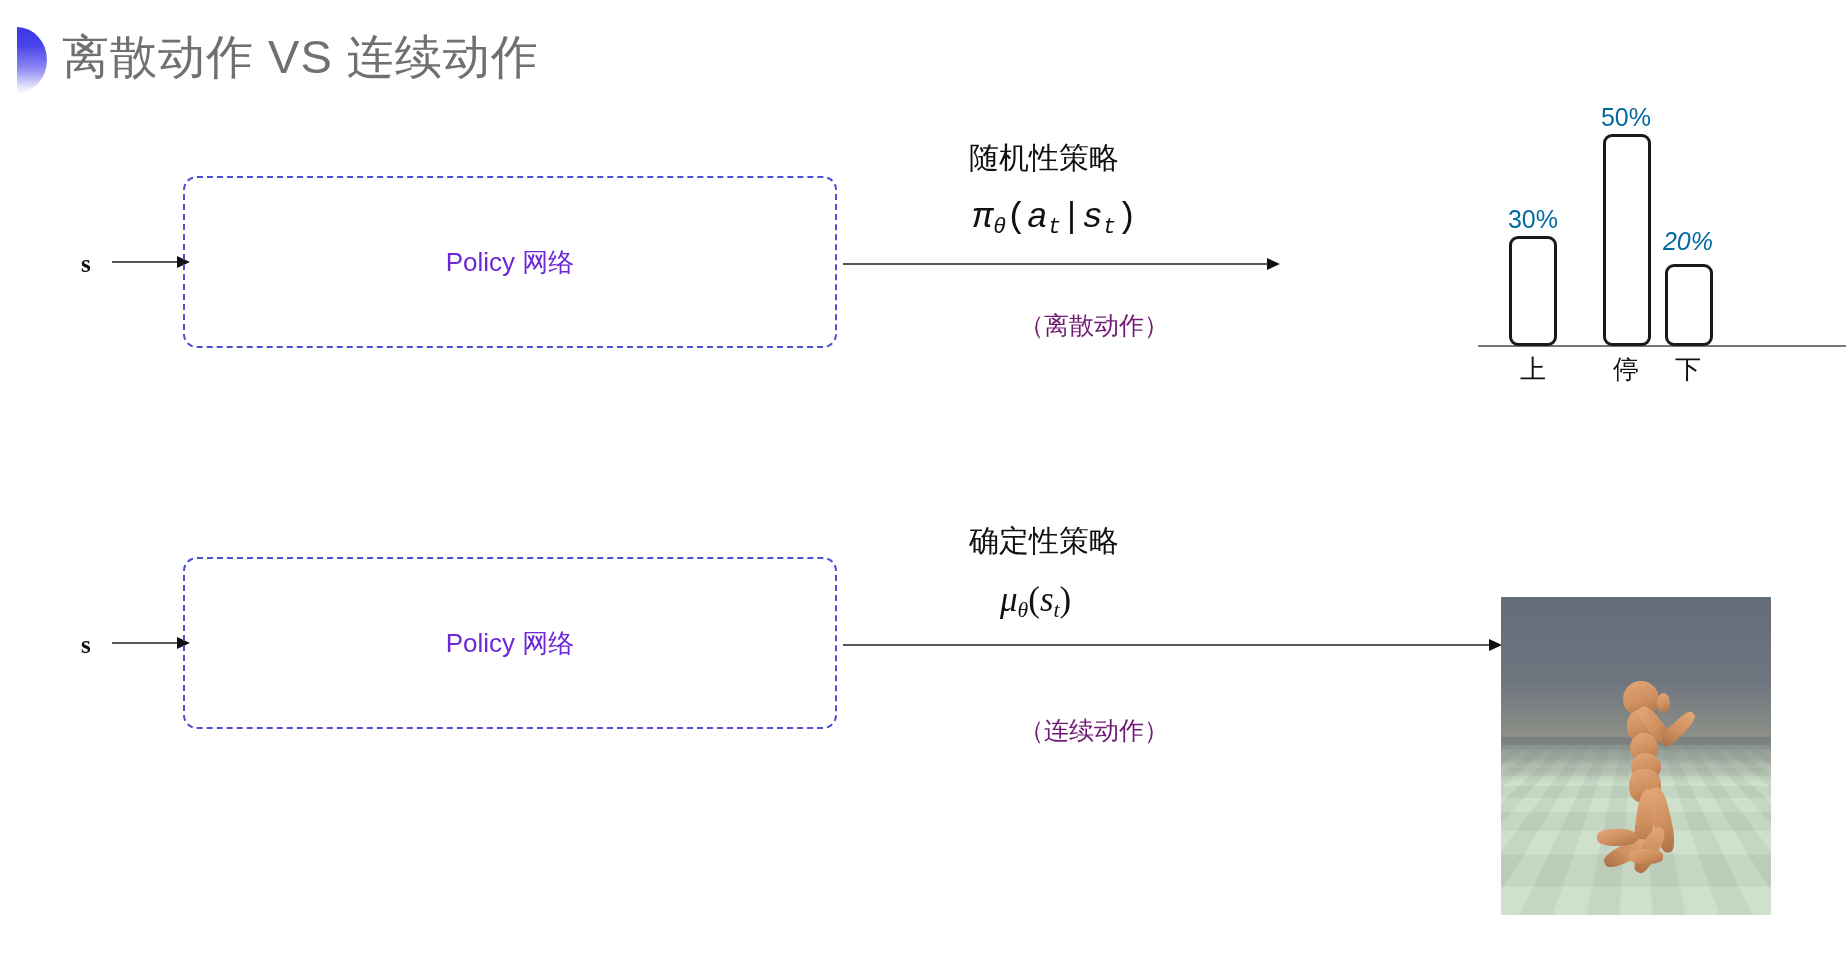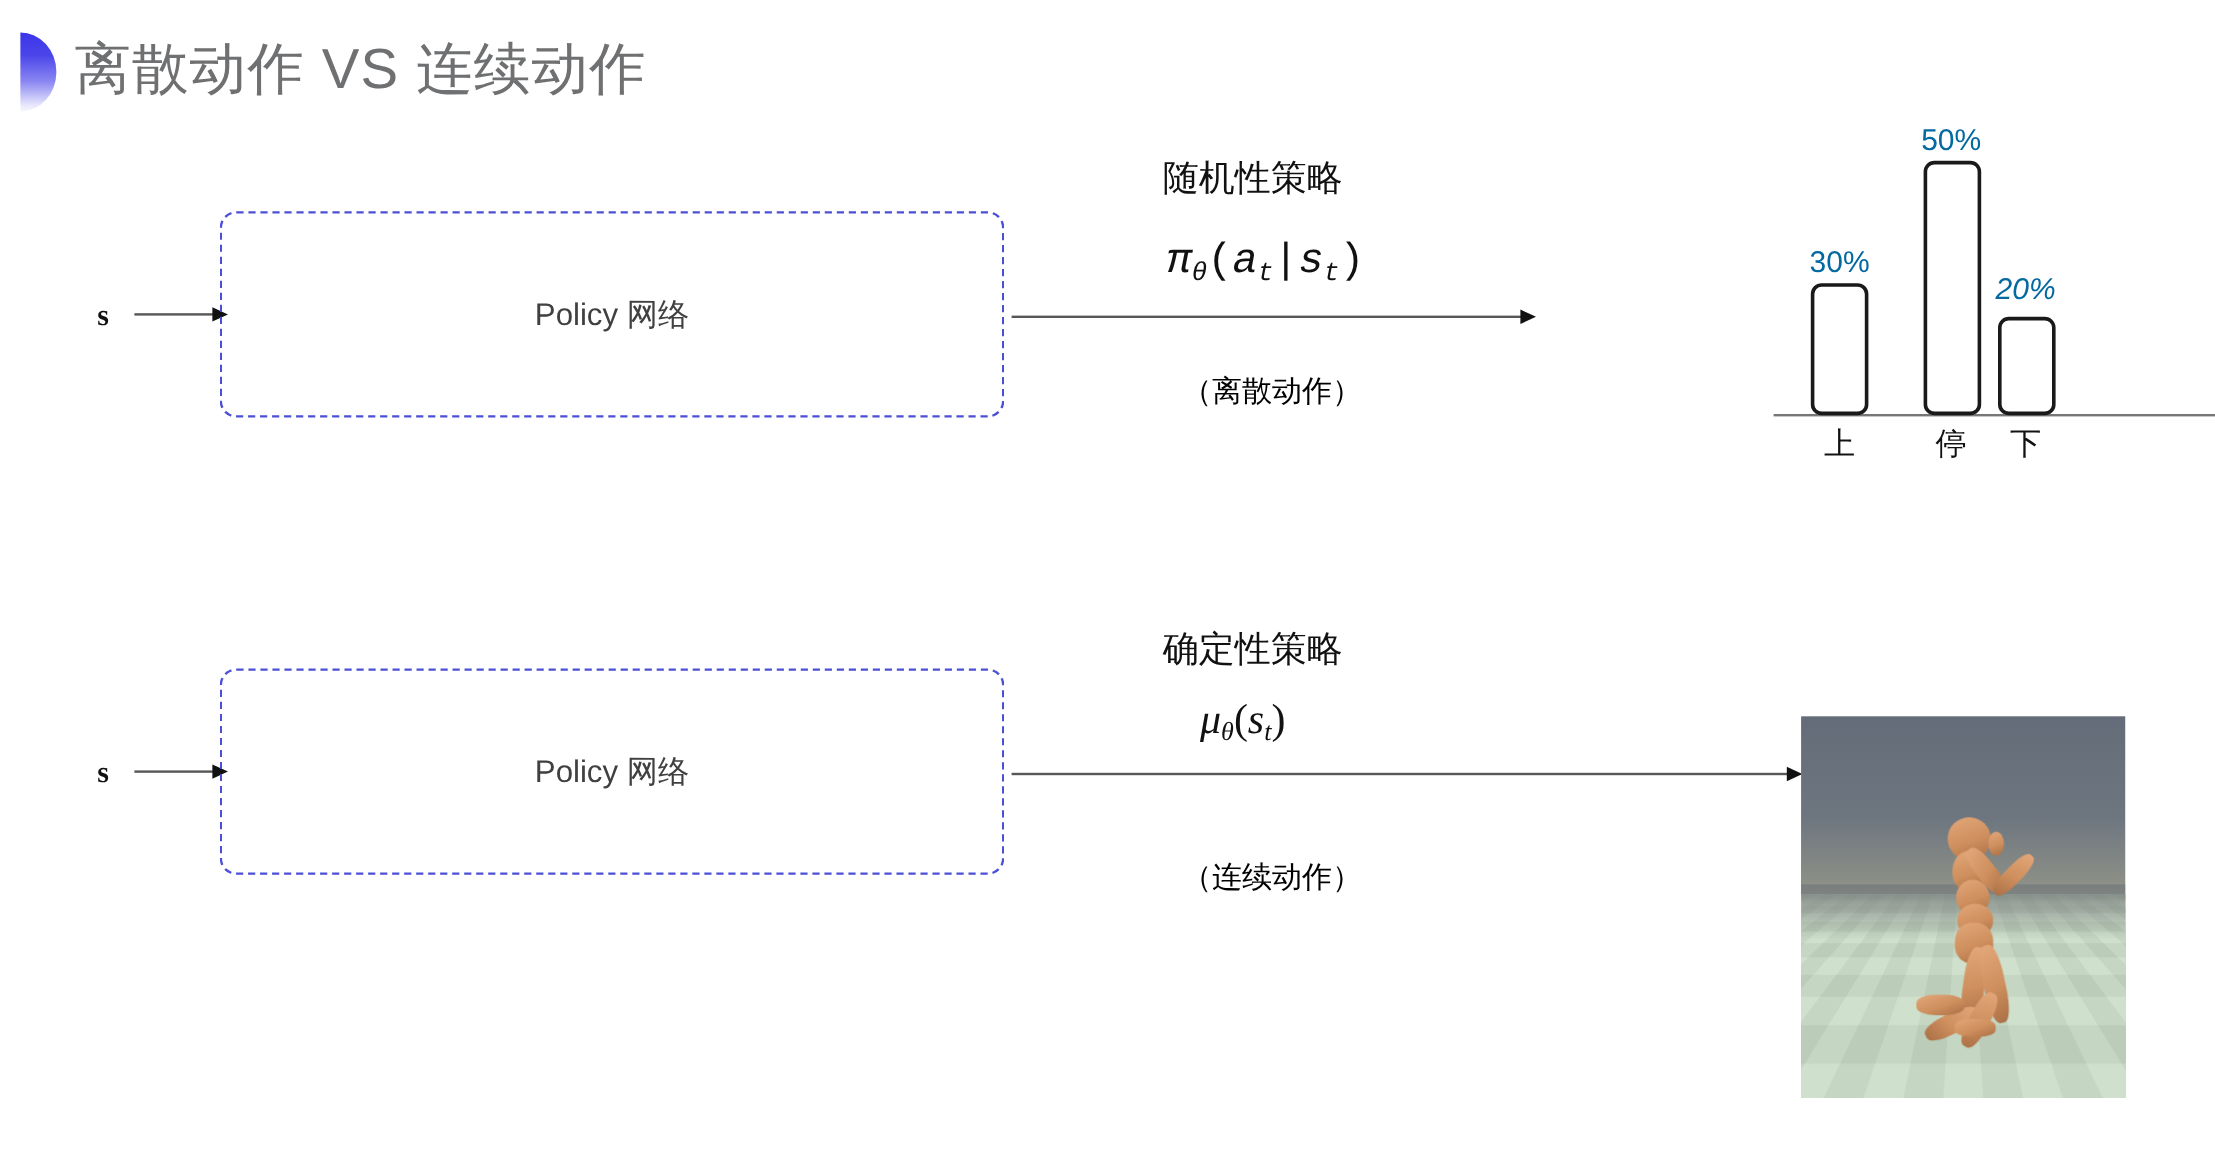--- a/index.html
+++ b/index.html
@@ -48,21 +48,21 @@
     background: transparent;
   }
   .policy-box-label {
     position: absolute;
     left: 0;
     right: 0;
     top: 50%;
     transform: translateY(-50%);
     text-align: center;
     font-size: 26px;
-    color: #404040;
+    color: #6d28d9;
     white-space: nowrap;
   }
 
   .s-label {
     position: absolute;
     font-size: 25px;
     font-weight: 700;
     color: #111111;
     font-family: "Liberation Serif", "DejaVu Serif", serif;
   }
@@ -109,22 +109,23 @@
   .policy-formula .sub {
     font-size: 0.62em;
     vertical-align: -0.28em;
   }
   .policy-formula .nonital {
     font-style: normal;
   }
   .action-note {
     position: absolute;
     font-size: 25px;
-    color: #000000;
-    white-space: nowrap;
+    color: #701a75;
+    white-space: nowrap;
+    margin-left: 34px;
   }
 
   
   #bar-chart {
     position: absolute;
     left: 1478px;
     top: 95px;
     width: 368px;
     height: 300px;
   }
@@ -218,21 +219,21 @@
 
 <div class="policy-box" style="left:183px; top:176px; width:654px; height:172px;">
   <div class="policy-box-label">Policy 网络</div>
 </div>
 
 <div class="arrow" style="left:843px; top:258px; width:437px;">
   <div class="shaft"></div>
   <div class="head"></div>
 </div>
 
-<div class="policy-kind" style="left:969px; top:128px;">随机性策略</div>
+<div class="policy-kind" style="left:969px; top:138px;">随机性策略</div>
 
 <div class="policy-formula" style="left:972px; top:198px;font-family:Liberation Mono, monospace;">
   <span>π</span><span class="sub">θ</span><span class="nonital">(</span><span>a</span><span class="sub">t</span><span class="nonital">|</span><span>s</span><span class="sub">t</span><span class="nonital">)</span>
 </div>
 
 <div class="action-note" style="left:985px; top:309px;">（离散动作）</div>
 
 <div id="bar-chart">
   <div class="axis-line"></div>
 

